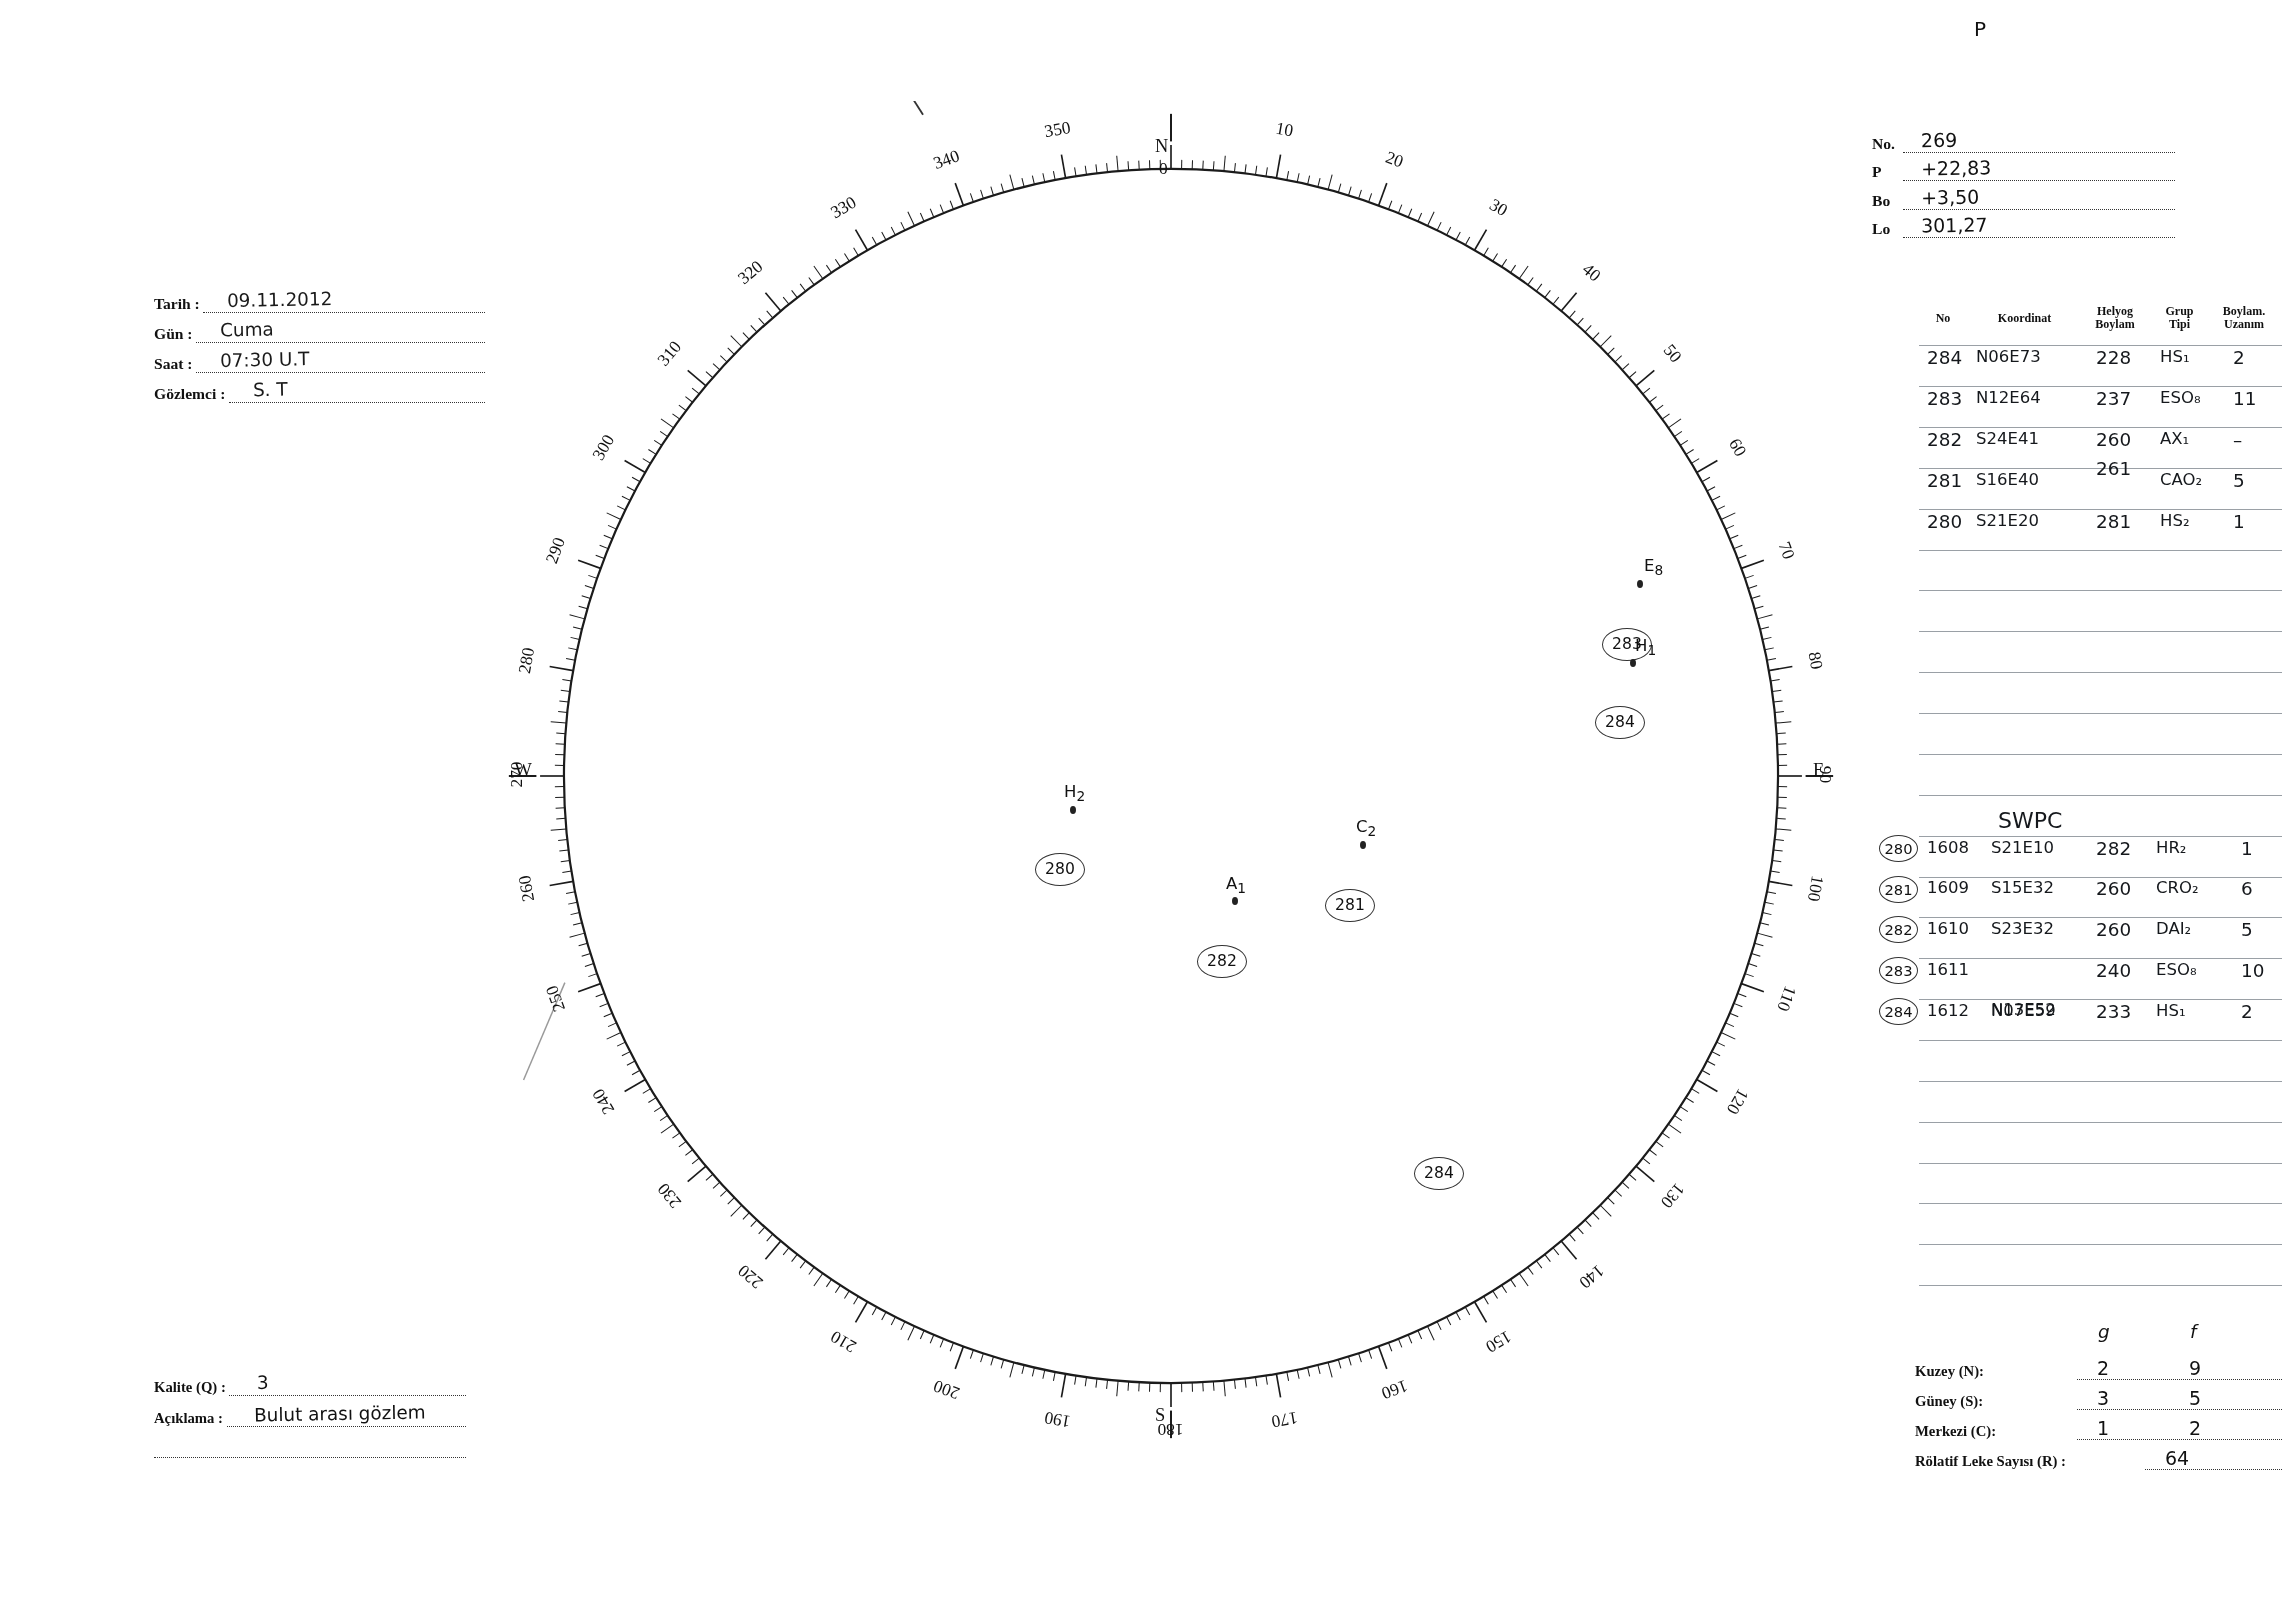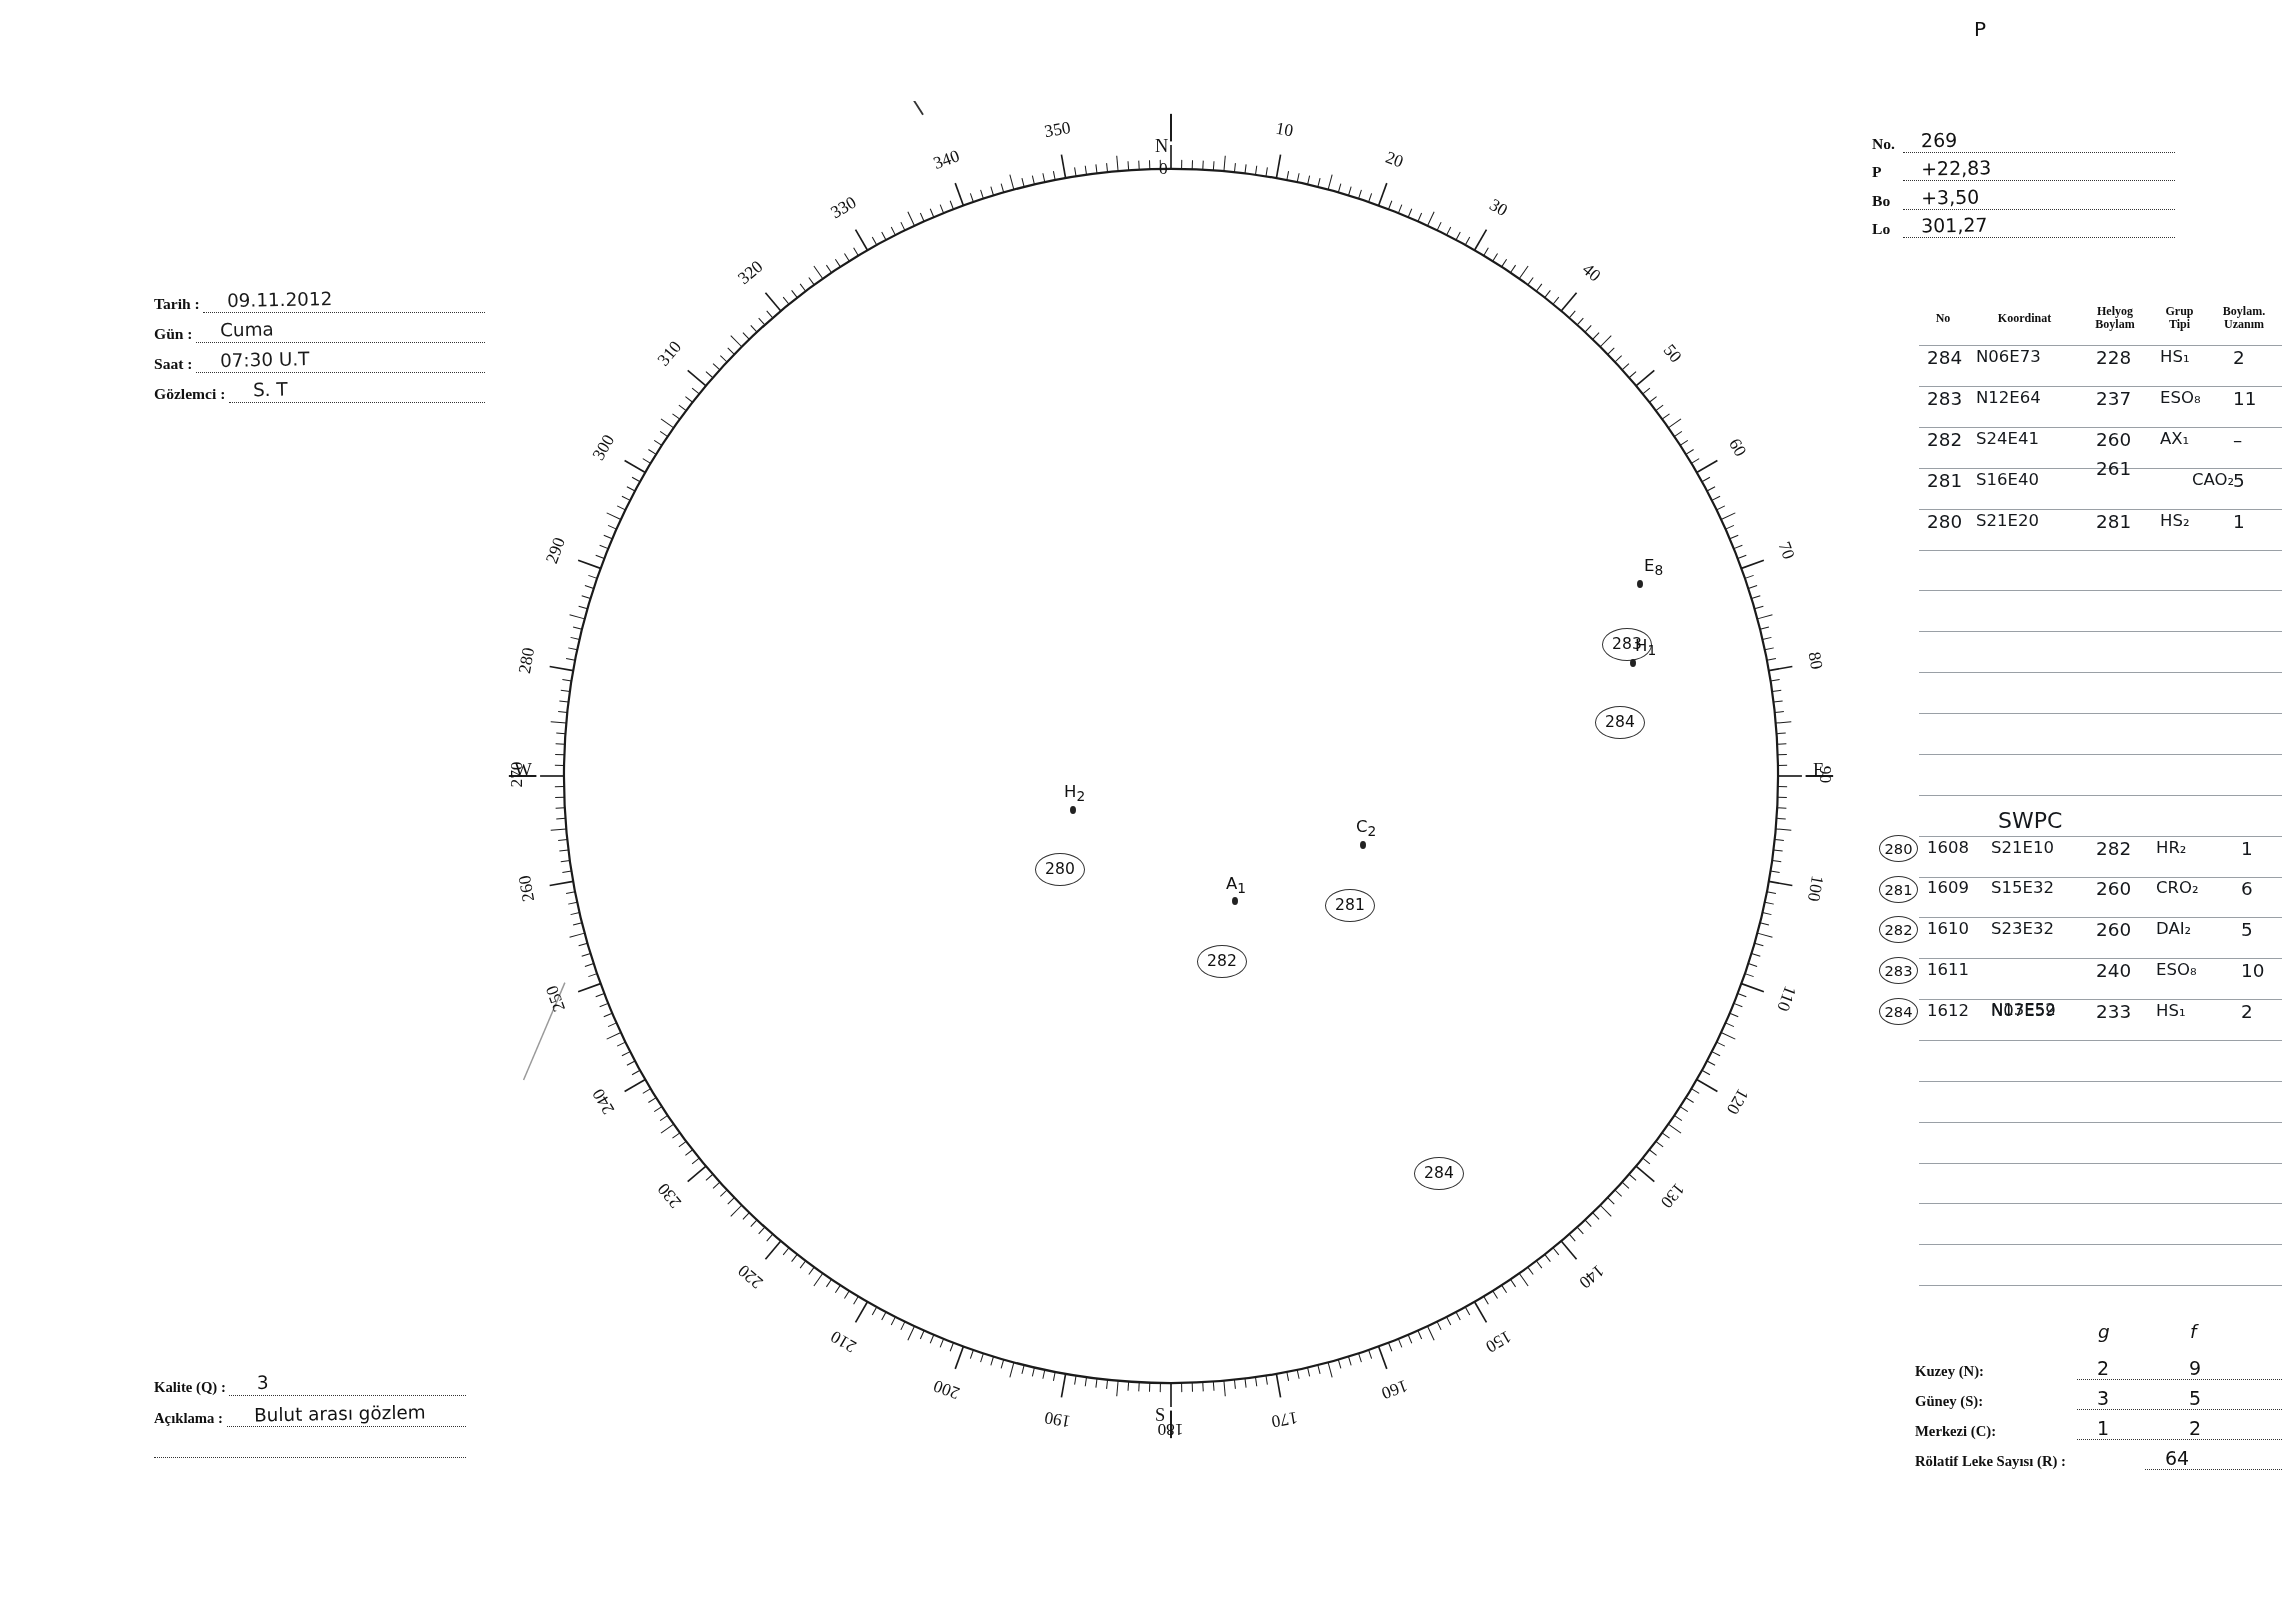--- a/index.html
+++ b/index.html
@@ -625,21 +625,21 @@
       <div class="hw sm" style="position: absolute; left: 2160px; top: 388px;">ESO₈</div>
       <div class="hw" style="position: absolute; left: 2233px; top: 388px;">11</div>
       <div class="hw" style="position: absolute; left: 1927px; top: 429px;">282</div>
       <div class="hw sm" style="position: absolute; left: 1976px; top: 429px;">S24E41</div>
       <div class="hw" style="position: absolute; left: 2096px; top: 429px;">260</div>
       <div class="hw sm" style="position: absolute; left: 2160px; top: 429px;">AX₁</div>
       <div class="hw" style="position: absolute; left: 2233px; top: 429px;">–</div>
       <div class="hw" style="position: absolute; left: 1927px; top: 470px;">281</div>
       <div class="hw sm" style="position: absolute; left: 1976px; top: 470px;">S16E40</div>
       <div class="hw" style="position: absolute; left: 2096px; top: 458px; text-align: center;">261</div>
-      <div class="hw sm" style="position: absolute; left: 2160px; top: 470px; margin-left: 32px;">CAO₂</div>
+      <div class="hw sm" style="position: absolute; left: 2160px; top: 470px;">CAO₂</div>
       <div class="hw" style="position: absolute; left: 2233px; top: 470px;">5</div>
       <div class="hw" style="position: absolute; left: 1927px; top: 511px;">280</div>
       <div class="hw sm" style="position: absolute; left: 1976px; top: 511px;">S21E20</div>
       <div class="hw" style="position: absolute; left: 2096px; top: 511px;">281</div>
       <div class="hw sm" style="position: absolute; left: 2160px; top: 511px;">HS₂</div>
       <div class="hw" style="position: absolute; left: 2233px; top: 511px;">1</div>
     </div>
 
   <div class="hw" style="position:absolute;left:1998px;top:808px;font-size:22px;">SWPC</div>
   <div id="swpctable">

